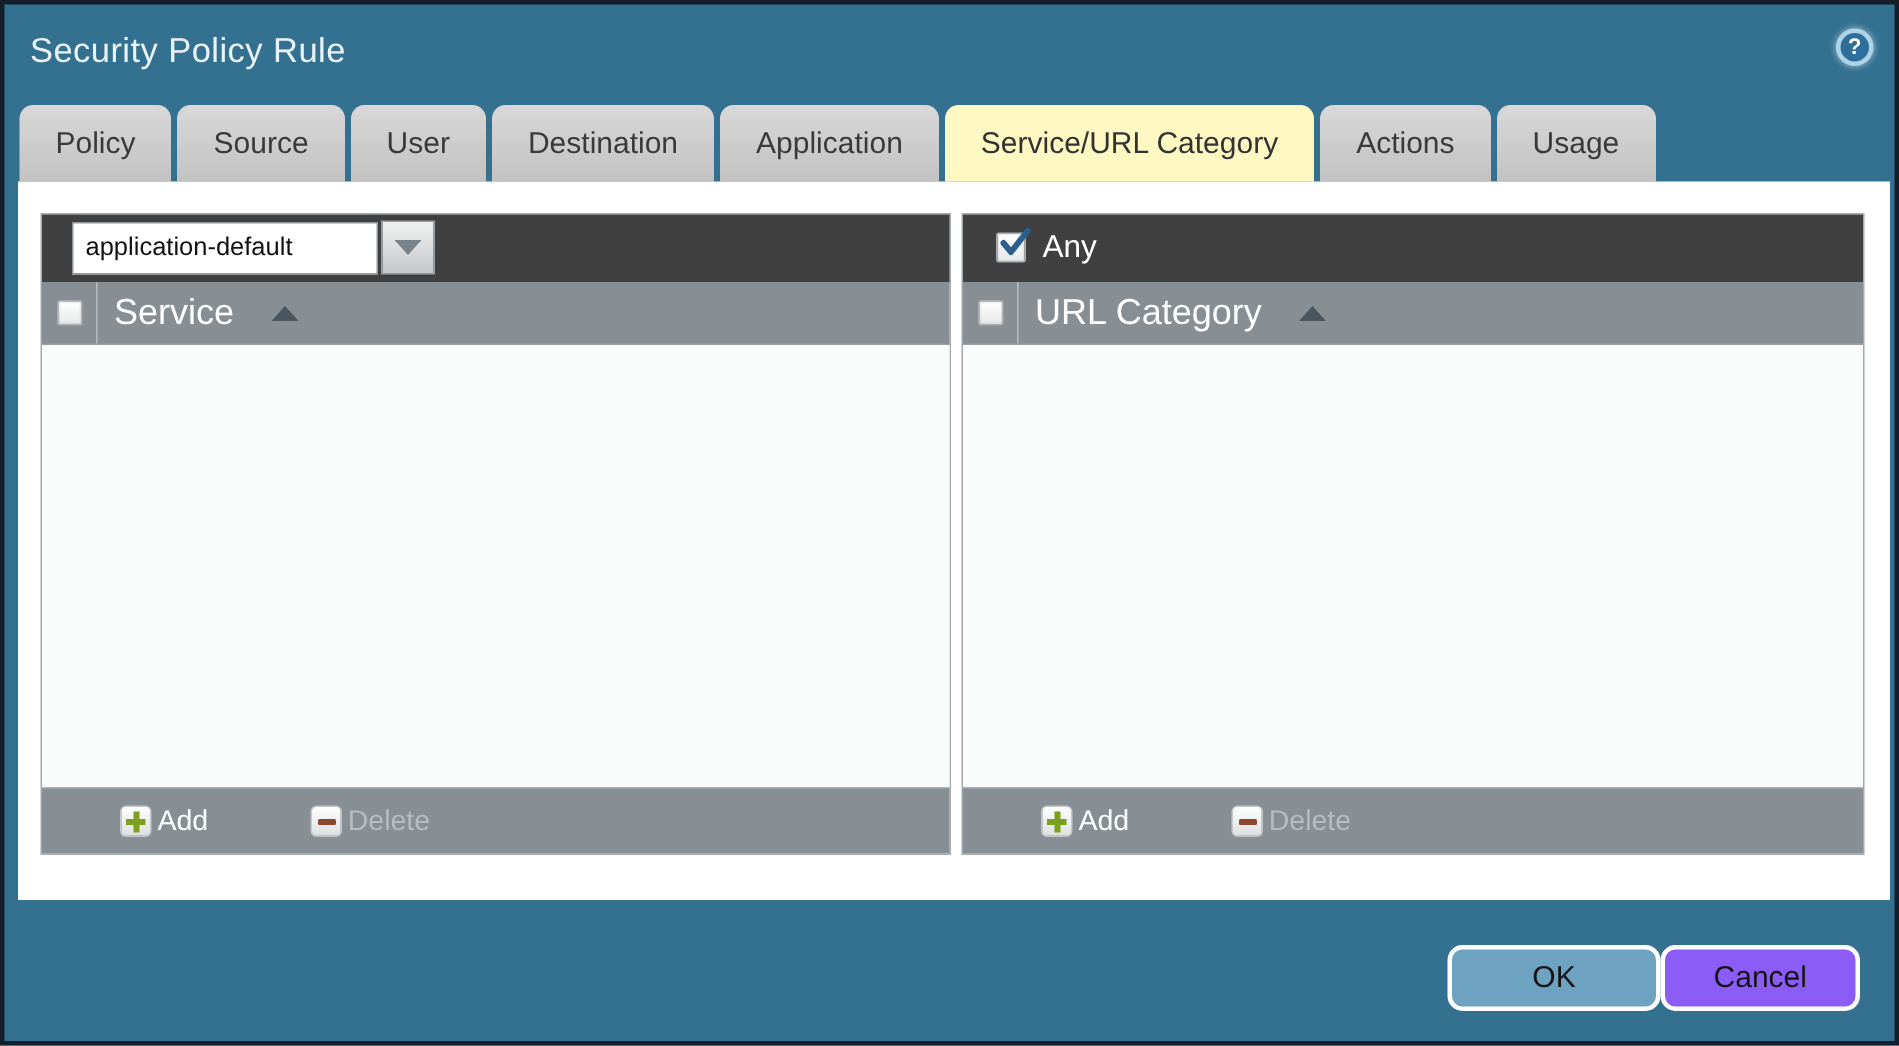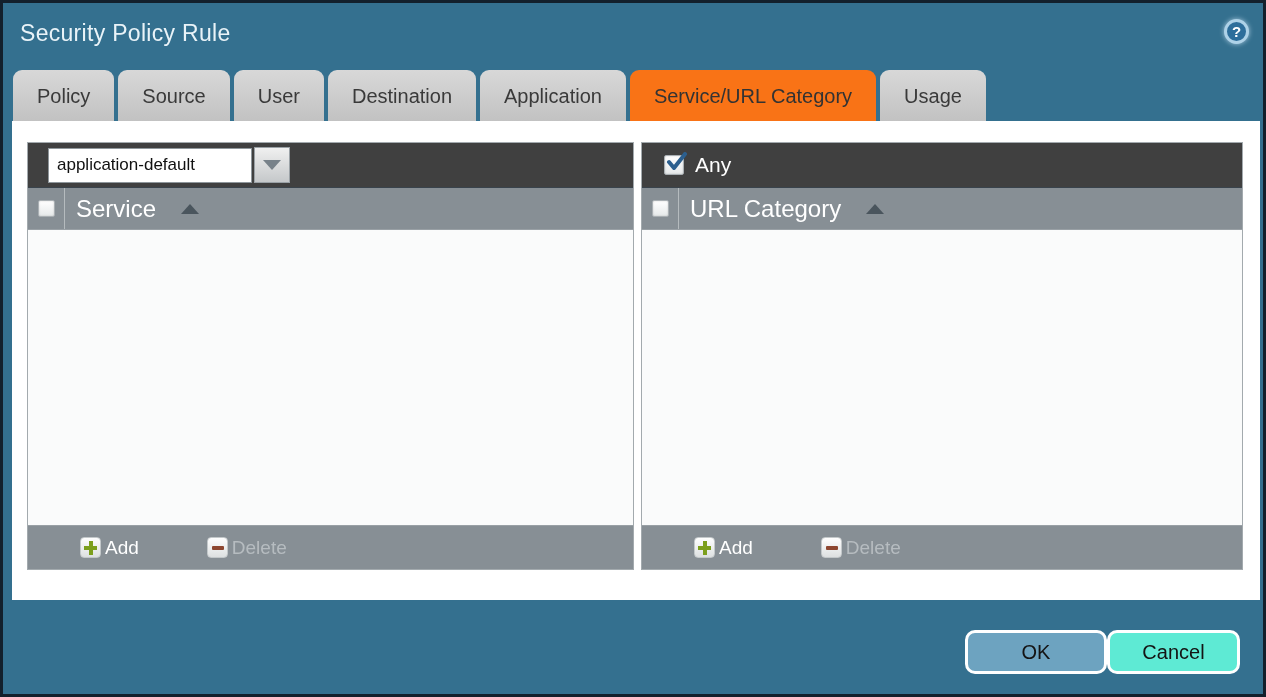--- a/index.html
+++ b/index.html
@@ -22,21 +22,21 @@
     display:flex;align-items:center;justify-content:center;cursor:pointer;
   }
   
   .tabs{position:absolute;left:10px;top:67px;display:flex;gap:4px;}
   .tab{
     height:51px;line-height:53px;padding:0 24px;
     background:linear-gradient(#d8d8d8,#c2c2c2);
     border-radius:9px 9px 0 0;color:#3a3a3a;font-size:20px;cursor:pointer;
     white-space:nowrap;
   }
-  .tab.active{background:#f97316;color:#333;}
+  .tab.active{background:#fef9c3;color:#333;}
   
   .content{
     position:absolute;left:9px;top:118px;width:1248px;height:479px;background:#ffffff;
   }
   .panel{
     position:absolute;top:21px;height:428px;
     border:1px solid #a3aaae;display:flex;flex-direction:column;background:#fafbfb;
   }
   .panel.left{left:15px;width:607px;}
   .panel.right{left:629px;width:602px;}
@@ -93,39 +93,40 @@
   .icon-plus::before{content:"";position:absolute;left:3px;top:8px;width:13px;height:4px;background:#7c9f1d;}
   .icon-plus::after{content:"";position:absolute;left:8px;top:3px;width:4px;height:14px;background:#7c9f1d;}
   .icon-minus::before{content:"";position:absolute;left:4px;top:8px;width:12px;height:4px;background:#8d4630;border-radius:1px;}
   
   .btn{
     position:absolute;top:627px;height:44px;border-radius:10px;
     border:3px solid #ffffff;font-size:20px;color:#141414;
     font-family:inherit;cursor:pointer;
   }
   .btn.ok{left:962px;width:142px;background:#6da3c0;}
-  .btn.cancel{left:1104px;width:133px;background:#5eead4;}
+  .btn.cancel{left:1104px;width:133px;background:#8b5cf6;}
 </style>
 </head>
 <body>
 
 <div class="screen">
 
   <div class="title">Security Policy Rule</div>
   <div class="help">
     <span>?</span>
   </div>
 
   <div class="tabs">
     <div class="tab">Policy</div>
     <div class="tab">Source</div>
     <div class="tab">User</div>
     <div class="tab">Destination</div>
     <div class="tab">Application</div>
     <div class="tab active">Service/URL Category</div>
+    <div class="tab">Actions</div>
     <div class="tab">Usage</div>
   </div>
 
   <div class="content">
 
     <div class="panel left">
       <div class="panel-header">
         <div class="dropdown">
           <input class="dd-input" type="text" readonly="" value="application-default" style="">
           <div class="dd-btn">

